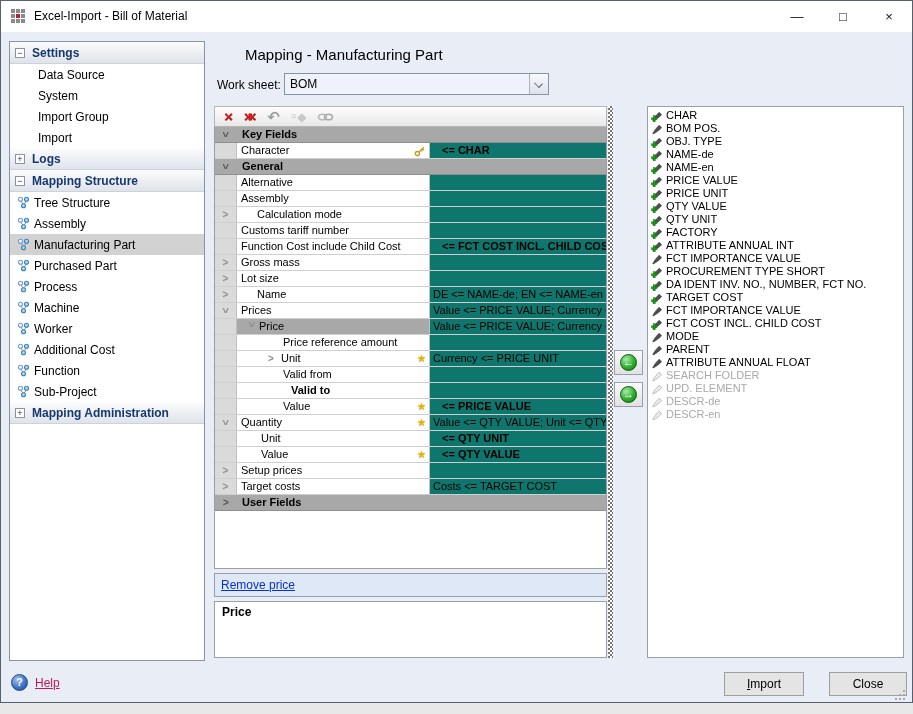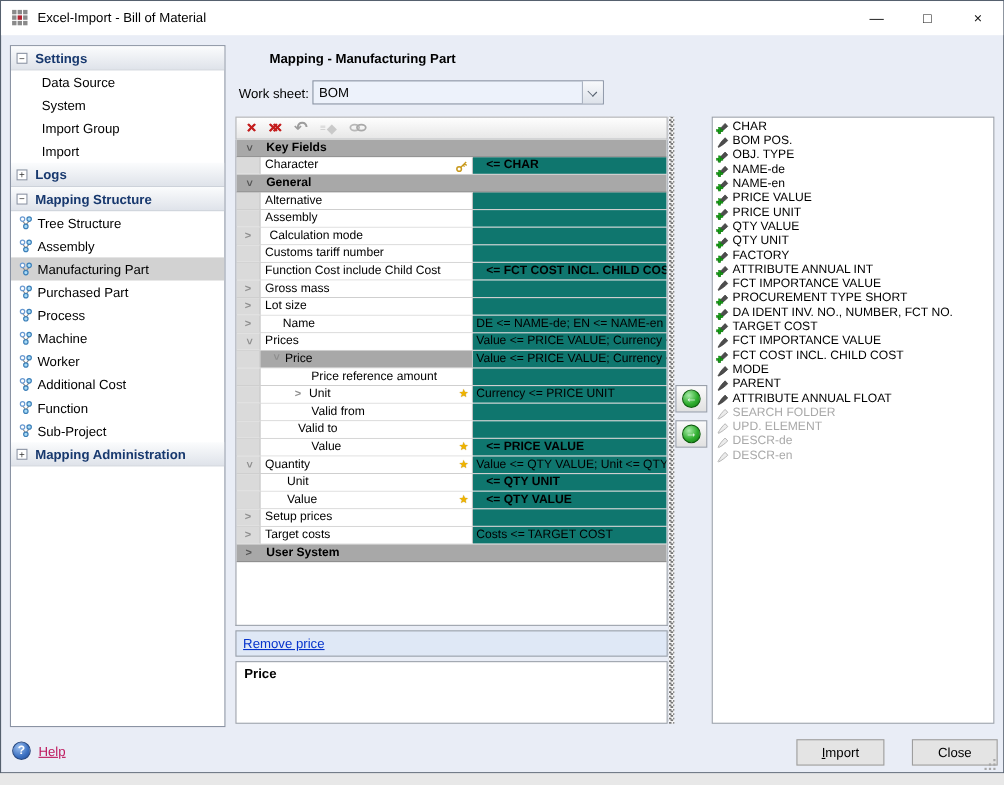--- a/index.html
+++ b/index.html
@@ -19,21 +19,21 @@
   .sidebar { position:absolute; left:8px; top:40px; width:196px; height:620px; background:#fff; border:1px solid #8a93a3; overflow:hidden; }
   .sb-header { height:22px; display:flex; align-items:center; padding-left:5px; gap:7px; background:linear-gradient(#fbfcfd,#dfe3ea); border-bottom:1px solid #cdd2da; }
   .sb-box { width:10px; height:10px; flex:none; border:1px solid #8a93a3; background:#fff; font-size:9px; line-height:8px; text-align:center; color:#333; }
   .sb-htext { font-weight:bold; font-size:12px; color:#17386e; }
   .sb-item { height:21px; display:flex; align-items:center; gap:4px; padding-left:7px; font-size:12px; color:#000; }
   .sb-item.noicon { padding-left:28px; }
   .sb-item.selected { background:#d2d2d2; }
   .tree-icon { width:13px; height:13px; flex:none; }
 
   
-  .main-title { position:absolute; left:216px; top:45px; font-size:12px; font-weight:bold; color:#000;padding-left:28px; }
+  .main-title { position:absolute; left:216px; top:45px; font-size:15px; font-weight:normal; color:#000;padding-left:28px; }
   .ws-label { position:absolute; left:216px; top:77px; font-size:12px; }
   .combo { position:absolute; left:283px; top:72px; width:265px; height:22px; background:#edf2fb; border:1px solid #8a93a3; display:flex; align-items:center; }
   .combo-text { flex:1; padding-left:5px; font-size:12px; }
   .combo-btn { width:19px; height:100%; flex:none; border-left:1px solid #aab2c0; background:linear-gradient(#f8f9fb,#dde2ea); position:relative; }
   .combo-btn::after { content:''; position:absolute; left:5px; top:6px; width:6px; height:6px; border-right:1.5px solid #55606e; border-bottom:1.5px solid #55606e; transform:rotate(45deg) scaleY(.8); }
 
   
   .toolbar { position:absolute; left:213px; top:105px; width:393px; height:21px; background:linear-gradient(#fefefe,#e7e7e7); border:1px solid #b5b5b5; display:flex; align-items:center; gap:11px; padding-left:9px; }
   .tb-icon { display:inline-flex; align-items:center; line-height:1; }
   .tb-x { color:#c41e1e; font-weight:bold; font-size:15px; text-shadow:.5px 0 0 #c41e1e; }
@@ -300,21 +300,21 @@
         <span class="gutter"></span>
         <span class="ncell" style="padding-left: 4px;">
           <span class="nlabel">Assembly</span>
         </span>
         <span class="vcell"></span>
       </div>
       <div class="trow field">
         <span class="gutter">
           <span class="chev">&gt;</span>
         </span>
-        <span class="ncell" style="padding-left: 8px; align-items: center;">
+        <span class="ncell" style="padding-left: 20px; align-items: center;">
           <span class="nlabel">Calculation mode</span>
         </span>
         <span class="vcell"></span>
       </div>
       <div class="trow field">
         <span class="gutter"></span>
         <span class="ncell" style="padding-left: 4px;">
           <span class="nlabel">Customs tariff number</span>
         </span>
         <span class="vcell"></span>
@@ -388,21 +388,21 @@
       </div>
       <div class="trow field">
         <span class="gutter"></span>
         <span class="ncell" style="padding-left: 46px;">
           <span class="nlabel">Valid from</span>
         </span>
         <span class="vcell"></span>
       </div>
       <div class="trow field">
         <span class="gutter"></span>
-        <span class="ncell" style="padding-left: 34px;">
+        <span class="ncell" style="padding-left: 54px; font-weight: bold;">
           <span class="nlabel">Valid to</span>
         </span>
         <span class="vcell"></span>
       </div>
       <div class="trow field">
         <span class="gutter"></span>
         <span class="ncell" style="padding-left: 46px;">
           <span class="nlabel">Value</span>
           <span class="staric">★</span>
         </span>
@@ -448,21 +448,21 @@
         </span>
         <span class="ncell" style="padding-left: 4px;">
           <span class="nlabel">Target costs</span>
         </span>
         <span class="vcell">Costs &lt;= TARGET COST</span>
       </div>
       <div class="trow section">
         <span class="gutter">
           <span class="chev">&gt;</span>
         </span>
-        <span class="sec-label">User System</span>
+        <span class="sec-label">User Fields</span>
       </div>
     </div>
 
   <div class="remove-box">
     <a class="remove-link">Remove price</a>
   </div>
   <div class="desc-box">
     <span>Price</span>
   </div>
 

